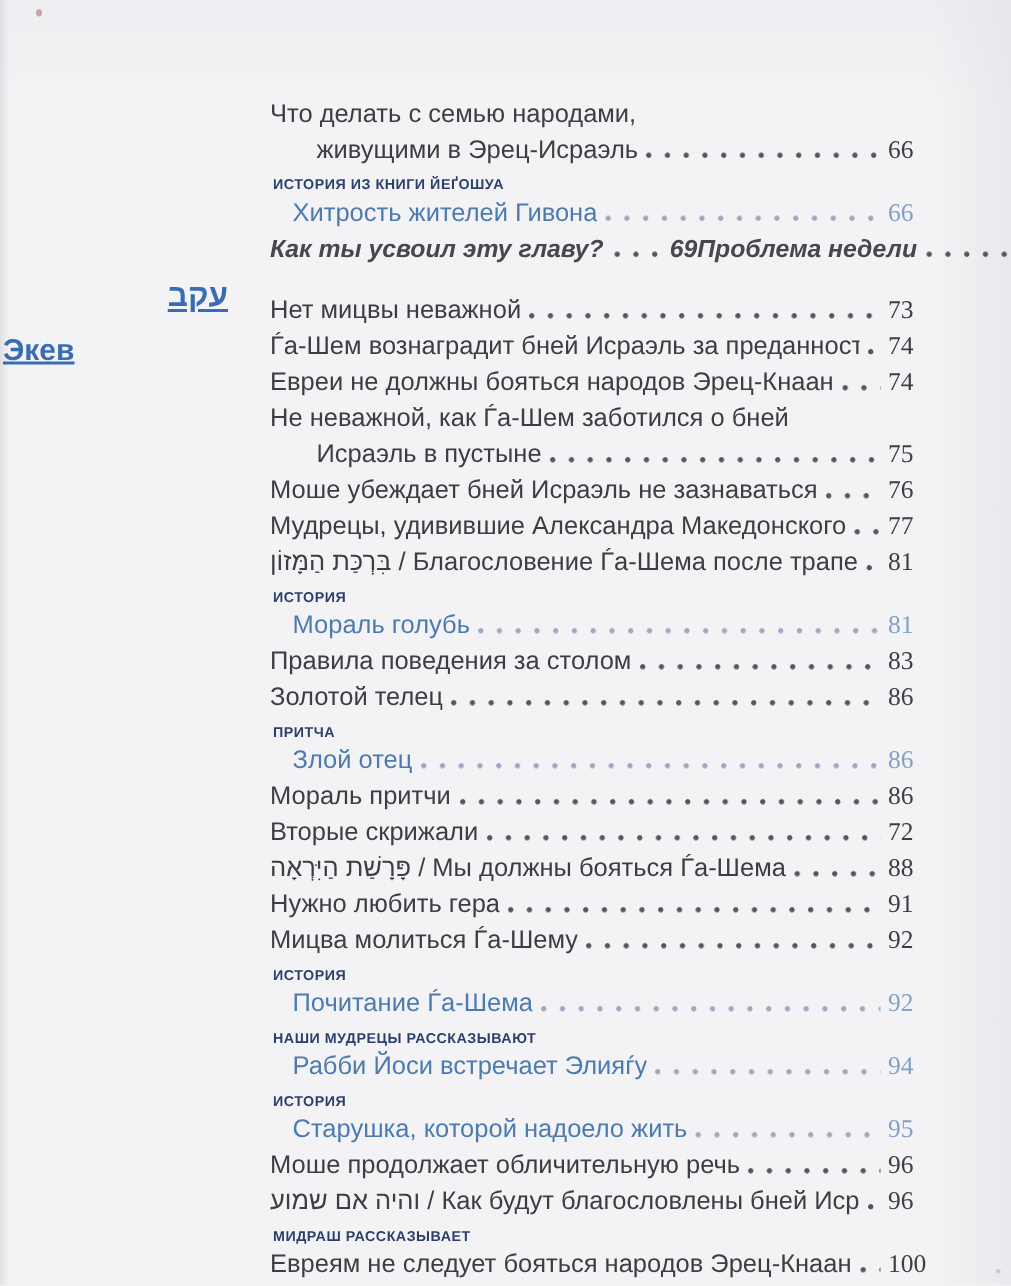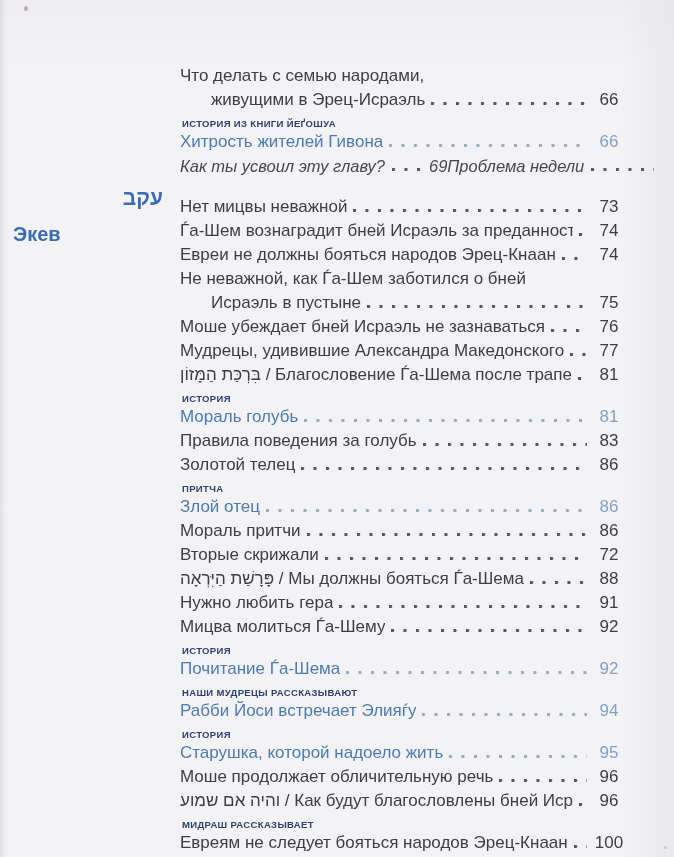--- a/index.html
+++ b/index.html
@@ -19,52 +19,52 @@
       linear-gradient(180deg, rgba(233,233,238,.5) 0%, rgba(243,243,245,0) 8%);
   }
   .speck{position:absolute;border-radius:50%;pointer-events:none;}
   .speck.tl{left:24px;top:6px;width:4px;height:5px;background:rgba(160,110,100,.55);}
   .speck.br{left:664px;top:846px;width:3px;height:3px;background:rgba(180,140,130,.4);}
 
   .content{
     position:absolute;left:180px;top:64px;width:446px;
   }
   .sidebar{
-    position:absolute;left:13px;top:186px;width:150px;
-    color:var(--sidebar);line-height:1.15;
+    position:absolute;left:2px;top:186px;width:150px;
+    color:var(--sidebar);line-height:1.15;text-decoration:underline;
   }
   .sidebar .heb{font-size:21px;font-weight:600;}
   .sidebar .rus{font-size:20px;font-weight:700;margin-top:13px;}
 
   .row{
     display:flex;align-items:baseline;
     height:24px;font-size:17px;line-height:24px;
     color:var(--text);white-space:nowrap;
   }
   .row .title{flex:0 1 auto;overflow:hidden;}
   .row .dots{
     flex:1 1 10px;min-width:8px;height:5px;margin:0 5px;
     align-self:flex-end;margin-bottom:6px;
     background:radial-gradient(circle at 2.5px 2.5px, var(--dots) 1.5px, rgba(0,0,0,0) 2px) repeat-x left center;
     background-size:12.5px 5px;
   }
-  .row .num{flex:0 0 auto;min-width:34px;text-align:center;}
-
-  .row.story{color:var(--story);}
+  .row .num{flex:0 0 auto;min-width:34px;text-align:left;font-family:Liberation Serif, serif;}
+
+  .row.story{color:var(--story);margin-left:15px;}
   .row.story .dots{background-image:radial-gradient(circle at 2.5px 2.5px, var(--dotsStory) 1.5px, rgba(0,0,0,0) 2px);}
   .row.story .num{color:var(--storyNum);}
   .row.cont .title{padding-left:31px;}
 
   .label{
     height:13px;line-height:13px;margin-top:5px;
     font-size:9.5px;font-weight:700;letter-spacing:.35px;
     color:var(--label);padding-left:2px;
   }
 
-  .row.quiz{font-style:italic;color:var(--italic);font-size:16.5px;}
+  .row.quiz{font-style:italic;color:var(--italic);font-size:16.5px;font-weight:bold;}
   .row.quiz .qdots{
     flex:0 0 auto;height:5px;margin:0 6px;align-self:flex-end;margin-bottom:6px;
     background:radial-gradient(circle at 2.5px 2.5px, var(--dots) 1.5px, rgba(0,0,0,0) 2px) repeat-x left center;
     background-size:12.5px 5px;
   }
   .row.quiz .qdots.l{width:32px;}
   .row.quiz .qdots.r{width:64px;}
   .row.quiz .spacer{flex:1 1 auto;}
   .row.quiz .qnum{flex:0 0 auto;}
   .row.quiz .qnum.r{min-width:34px;text-align:right;}
@@ -145,21 +145,21 @@
       <span class="dots"></span>
       <span class="num">81</span>
     </div>
     <div class="label">ИСТОРИЯ</div>
     <div class="row story">
       <span class="title">Мораль голубь</span>
       <span class="dots"></span>
       <span class="num">81</span>
     </div>
     <div class="row entry">
-      <span class="title">Правила поведения за голубь</span>
+      <span class="title">Правила поведения за столом</span>
       <span class="dots"></span>
       <span class="num">83</span>
     </div>
     <div class="row entry">
       <span class="title">Золотой телец</span>
       <span class="dots"></span>
       <span class="num">86</span>
     </div>
     <div class="label">ПРИТЧА</div>
     <div class="row story">

